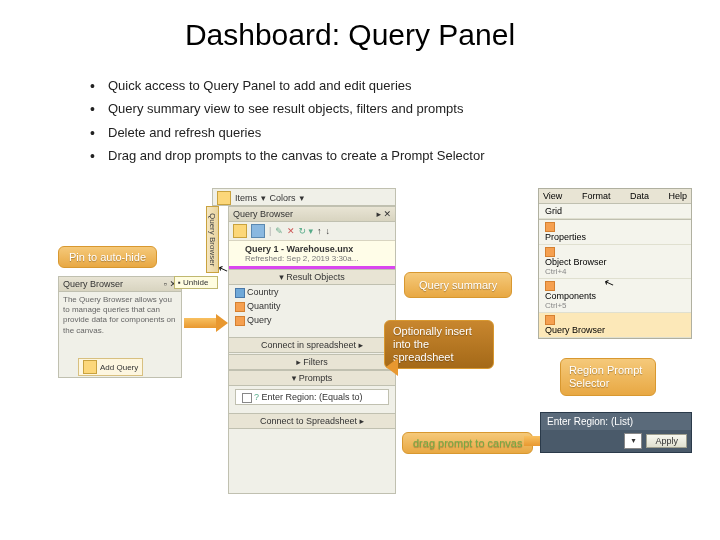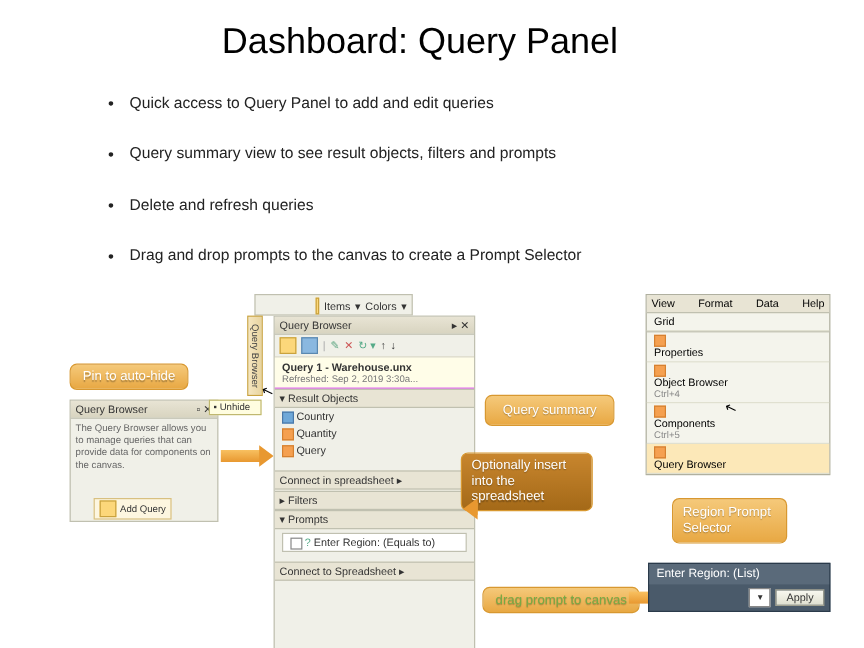--- a/index.html
+++ b/index.html
@@ -1,21 +1,21 @@
 <!DOCTYPE html>
 <html><head>
 <meta charset="utf-8">
 <style>
   * { box-sizing: border-box; margin: 0; padding: 0; }
   body { width: 720px; height: 540px; background: #fff; font-family: Arial, sans-serif; position: relative; overflow: hidden; }
   
   .slide-title { font-size: 30px; font-weight: 400; color: #000; text-align: center; margin: 18px 0 22px 120px; width: 460px; }
   
   .bullets { margin-left: 90px; margin-bottom: 20px; }
-  .bullets li { font-size: 13px; color: #222; list-style: none; position: relative; padding-left: 18px; line-height: 1.8; margin-top: 19px; }
+  .bullets li { font-size: 13px; color: #222; list-style: none; position: relative; padding-left: 18px; line-height: 1.8; }
   .bullets li::before { content: "•"; position: absolute; left: 0; color: #222; font-size: 14px; }
   
   .diagram { position: relative; width: 100%; height: 340px; }
   
   .callout { position: absolute; background: linear-gradient(#f5c97a, #e8a843); border: 1px solid #d89830; border-radius: 6px; padding: 4px 10px; font-size: 11px; color: #fff; text-shadow: 0 1px 1px rgba(0,0,0,0.3); }
   .callout.dark { background: linear-gradient(#c8862e, #a46918); color: #fff; }
   
   .panel { position: absolute; background: #f0f0e8; border: 1px solid #c0c0b0; font-size: 9px; color: #333; }
   .panel-header { background: linear-gradient(#e8e4d4, #d8d4c0); border-bottom: 1px solid #c0c0b0; padding: 2px 4px; font-size: 9px; display: flex; justify-content: space-between; }
   
@@ -23,21 +23,21 @@
   .icon-sq { width: 14px; height: 14px; background: #fcd77a; border: 1px solid #c9a23e; }
   .icon-sq.blue { background: #8ab8e0; border-color: #5a88b0; }
   
   .vert-tab { position: absolute; writing-mode: vertical-rl; background: linear-gradient(90deg,#f5e6c0,#e8d4a0); border: 1px solid #c9a23e; padding: 6px 1px; font-size: 8px; color: #444; }
   
   .tree-item { padding: 2px 4px 2px 18px; font-size: 9px; position: relative; }
   .tree-item::before { content: ""; position: absolute; left: 6px; top: 3px; width: 8px; height: 8px; border: 1px solid #888; background: #fff; }
   .tree-item.blue::before { background: #6fa8d8; border-color: #4a78a8; }
   .tree-item.orange::before { background: #f5a050; border-color: #d58030; }
   
-  .section-hdr { background: #e8e4d4; padding: 2px 4px; font-size: 9px; border-top: 1px solid #c0c0b0; border-bottom: 1px solid #c0c0b0; }
+  .section-hdr { background: #e8e4d4; padding: 2px 4px; font-size: 9px; border-top: 1px solid #c0c0b0; border-bottom: 1px solid #c0c0b0; text-align: center; }
   
   .arrow { position: absolute; }
   .arrow-h { height: 10px; background: linear-gradient(#f8c060, #e89830); }
   .arrow-h::after { content: ""; position: absolute; right: -10px; top: -4px; border-left: 12px solid #e89830; border-top: 9px solid transparent; border-bottom: 9px solid transparent; }
   
   .menu-panel { position: absolute; background: #f4f4ec; border: 1px solid #b0b0a0; font-size: 9px; }
   .menu-row { display: flex; justify-content: space-between; padding: 2px 6px; border-bottom: 1px solid #e0e0d0; flex-direction: column; }
   .menu-row .check { width: 10px; height: 10px; background: #f5a050; border: 1px solid #d58030; margin-right: 4px; }
   .menu-row .label { flex: 1; }
   .menu-row .shortcut { color: #888; font-size: 8px; }
@@ -80,21 +80,21 @@
       <span>Add Query</span>
     </div>
   </div>
 
   <div class="panel" style="left:174px; top:88px; width:44px; padding:1px 3px; font-size:8px; background:#fffde0; border-color:#c0b870;">
     <span>▪ </span><span>Unhide</span>
   </div>
 
   <div class="arrow arrow-h" style="left:184px; top:130px; width:34px;"></div>
 
-  <div class="panel" style="left:212px; top:0px; width:132px; height:18px;padding-left:46px;">
+  <div class="panel" style="left:212px; top:0px; width:184px; height:18px;">
     <div class="toolbar-row" style="border:none;">
       <span class="icon-sq"></span>
       <span>Items</span>
       <span>▾</span>
       <span>Colors</span>
       <span>▾</span>
     </div>
   </div>
 
   <div class="vert-tab" style="left:206px; top:18px;">Query Browser</div>
@@ -108,21 +108,21 @@
     <div class="toolbar-row">
       <span class="icon-sq"></span>
       <span class="icon-sq blue"></span>
       <span style="color:#aaa;">|</span>
       <span style="color:#6a8;">✎</span>
       <span style="color:#c55;">✕</span>
       <span style="color:#5a8;">↻ ▾</span>
       <span>↑</span>
       <span>↓</span>
     </div>
-    <div style="background:#fffde8; padding:3px 6px; border-bottom:1px solid #d946ef;">
+    <div style="background:#fffde8; padding:3px 16px; border-bottom:3px solid #d946ef;">
       <div style="font-size:9px; font-weight:bold;">Query 1 - Warehouse.unx</div>
       <div style="font-size:8px; color:#777;">Refreshed: Sep 2, 2019 3:30a...</div>
     </div>
     <div class="section-hdr">▾ <span>Result Objects</span></div>
     <div class="tree-item blue">Country</div>
     <div class="tree-item orange">Quantity</div>
     <div class="tree-item orange">Query</div>
     <div class="section-hdr" style="margin-top:10px;">Connect in spreadsheet  ▸</div>
     <div class="section-hdr" style="margin-top:1px;">▸ <span>Filters</span></div>
     <div class="section-hdr">▾ <span>Prompts</span></div>

